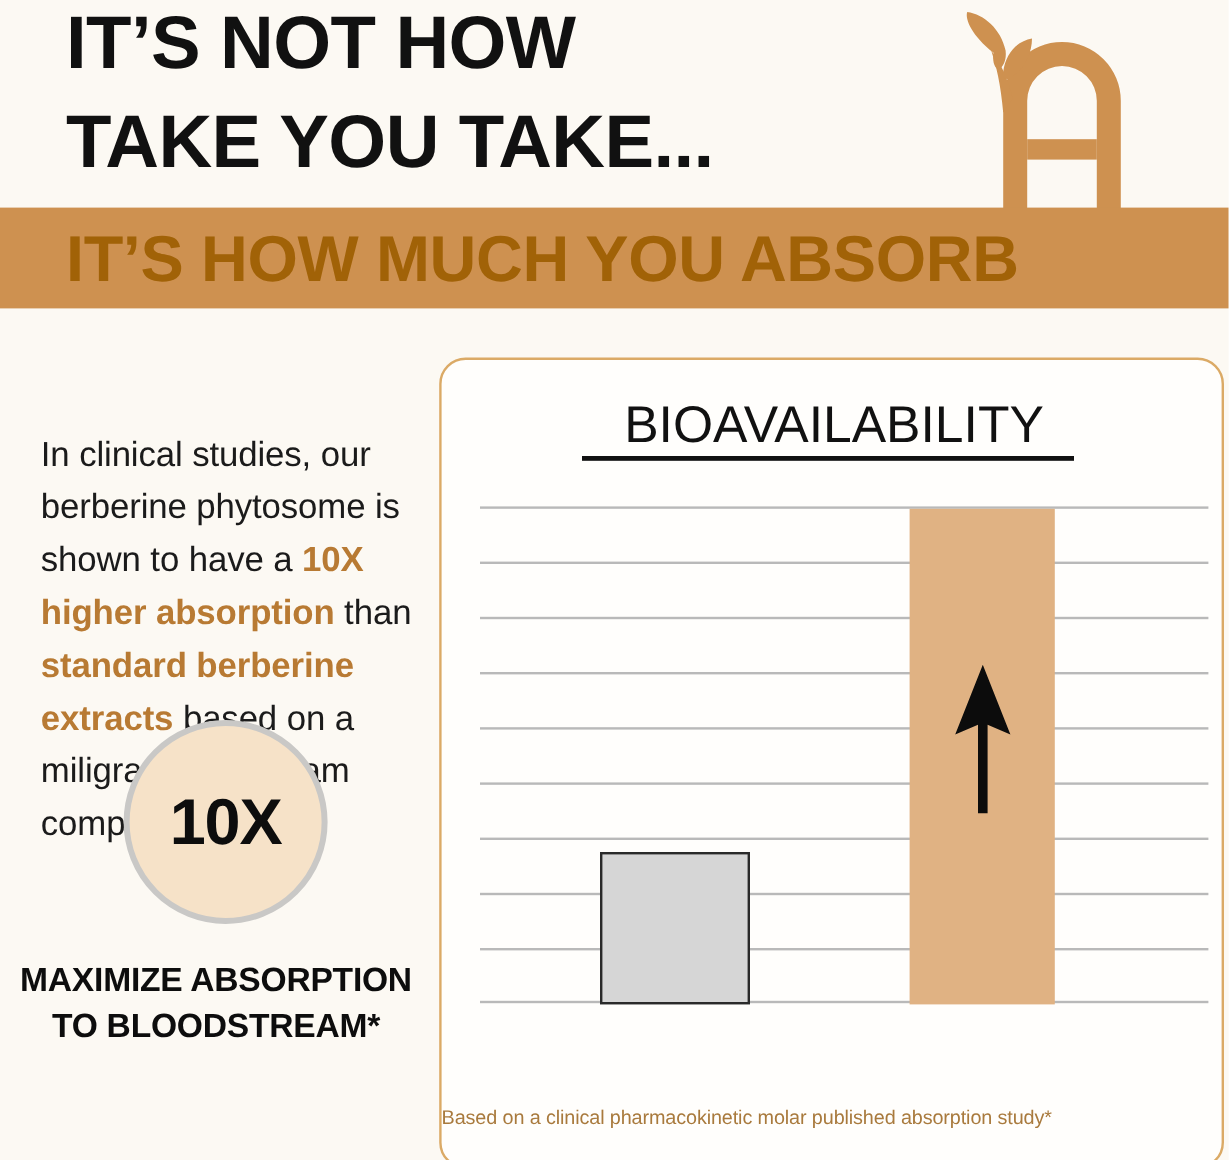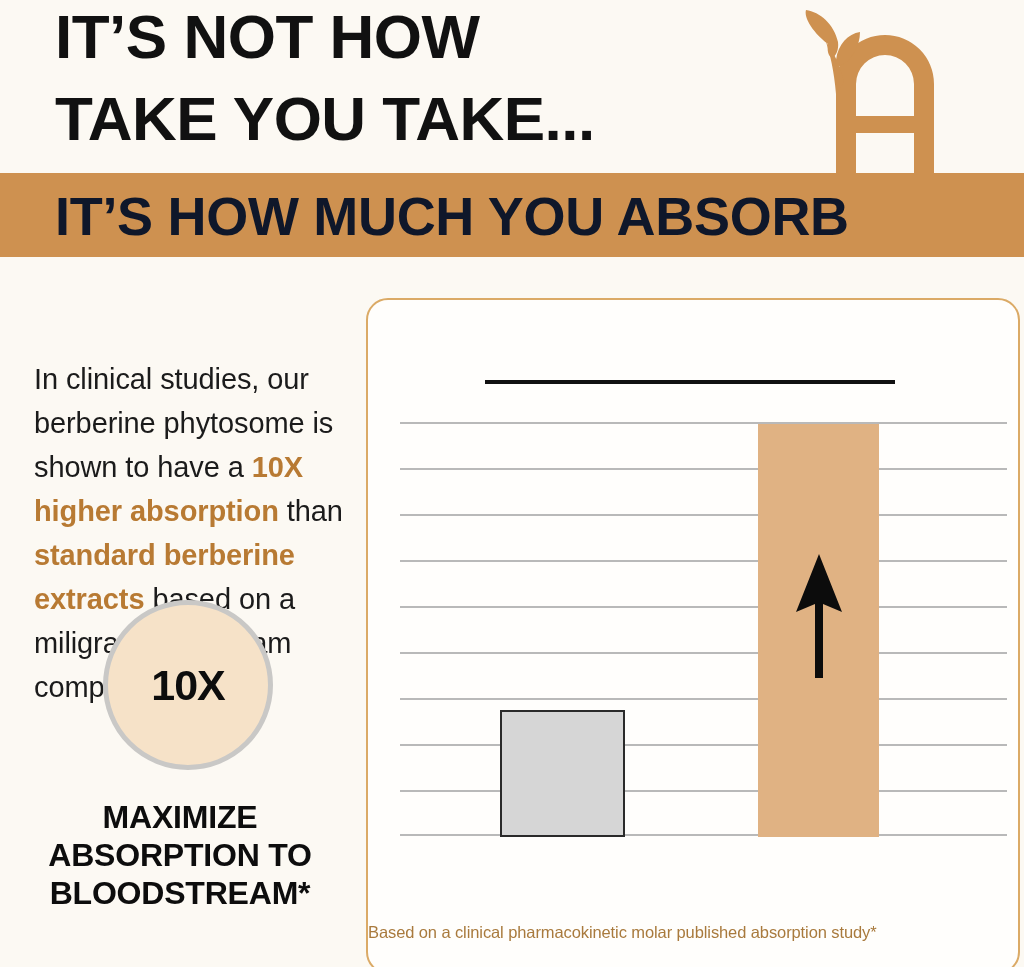--- a/index.html
+++ b/index.html
@@ -54,21 +54,21 @@
   }
   #accent-band-text {
     position: absolute;
     left: 55px;
     top: 186px;
     width: 945px;
     font-weight: bold;
     font-size: 54px;
     line-height: 60px;
     letter-spacing: -0.3px;
-    color: #0f172a;
+    color: #a16207;
     white-space: nowrap;
   }
 
   
   #left-col {
     position: absolute;
     left: 0;
     top: 270px;
     width: 360px;
     height: 697px;
@@ -98,34 +98,34 @@
     border-radius: 50%;
     background: #F6E2C8;
     border: 5px solid #C9C8C6;
     box-sizing: border-box;
     display: flex;
     align-items: center;
     justify-content: center;
   }
   #badge-circle-label {
     font-weight: bold;
-    font-size: 43px;
+    font-size: 54px;
     letter-spacing: -1px;
     color: #0d0d0d;
     line-height: 1;
   }
 
   #badge-caption {
     position: absolute;
     left: 0;
     top: 528px;
     width: 360px;
     text-align: center;
     font-weight: bold;
-    font-size: 32px;
+    font-size: 28px;
     line-height: 38px;
     letter-spacing: -0.2px;
     color: #0d0d0d;
   }
 
   
   #chart-card {
     position: absolute;
     left: 366px;
     top: 298px;
@@ -244,20 +244,21 @@
 
     <div id="badge-circle">
       <span id="badge-circle-label">10X</span>
     </div>
 
     <div id="badge-caption">MAXIMIZE ABSORPTION TO BLOODSTREAM*</div>
   </div>
 
   <div id="chart-card">
 
+    <div id="chart-title">BIOAVAILABILITY</div>
     <div id="chart-title-rule"></div>
 
     <div id="plot">
 
       <div class="gridline" style="top:0px"></div>
       <div class="gridline" style="top:46px"></div>
       <div class="gridline" style="top:92px"></div>
       <div class="gridline" style="top:138px"></div>
       <div class="gridline" style="top:184px"></div>
       <div class="gridline" style="top:230px"></div>

